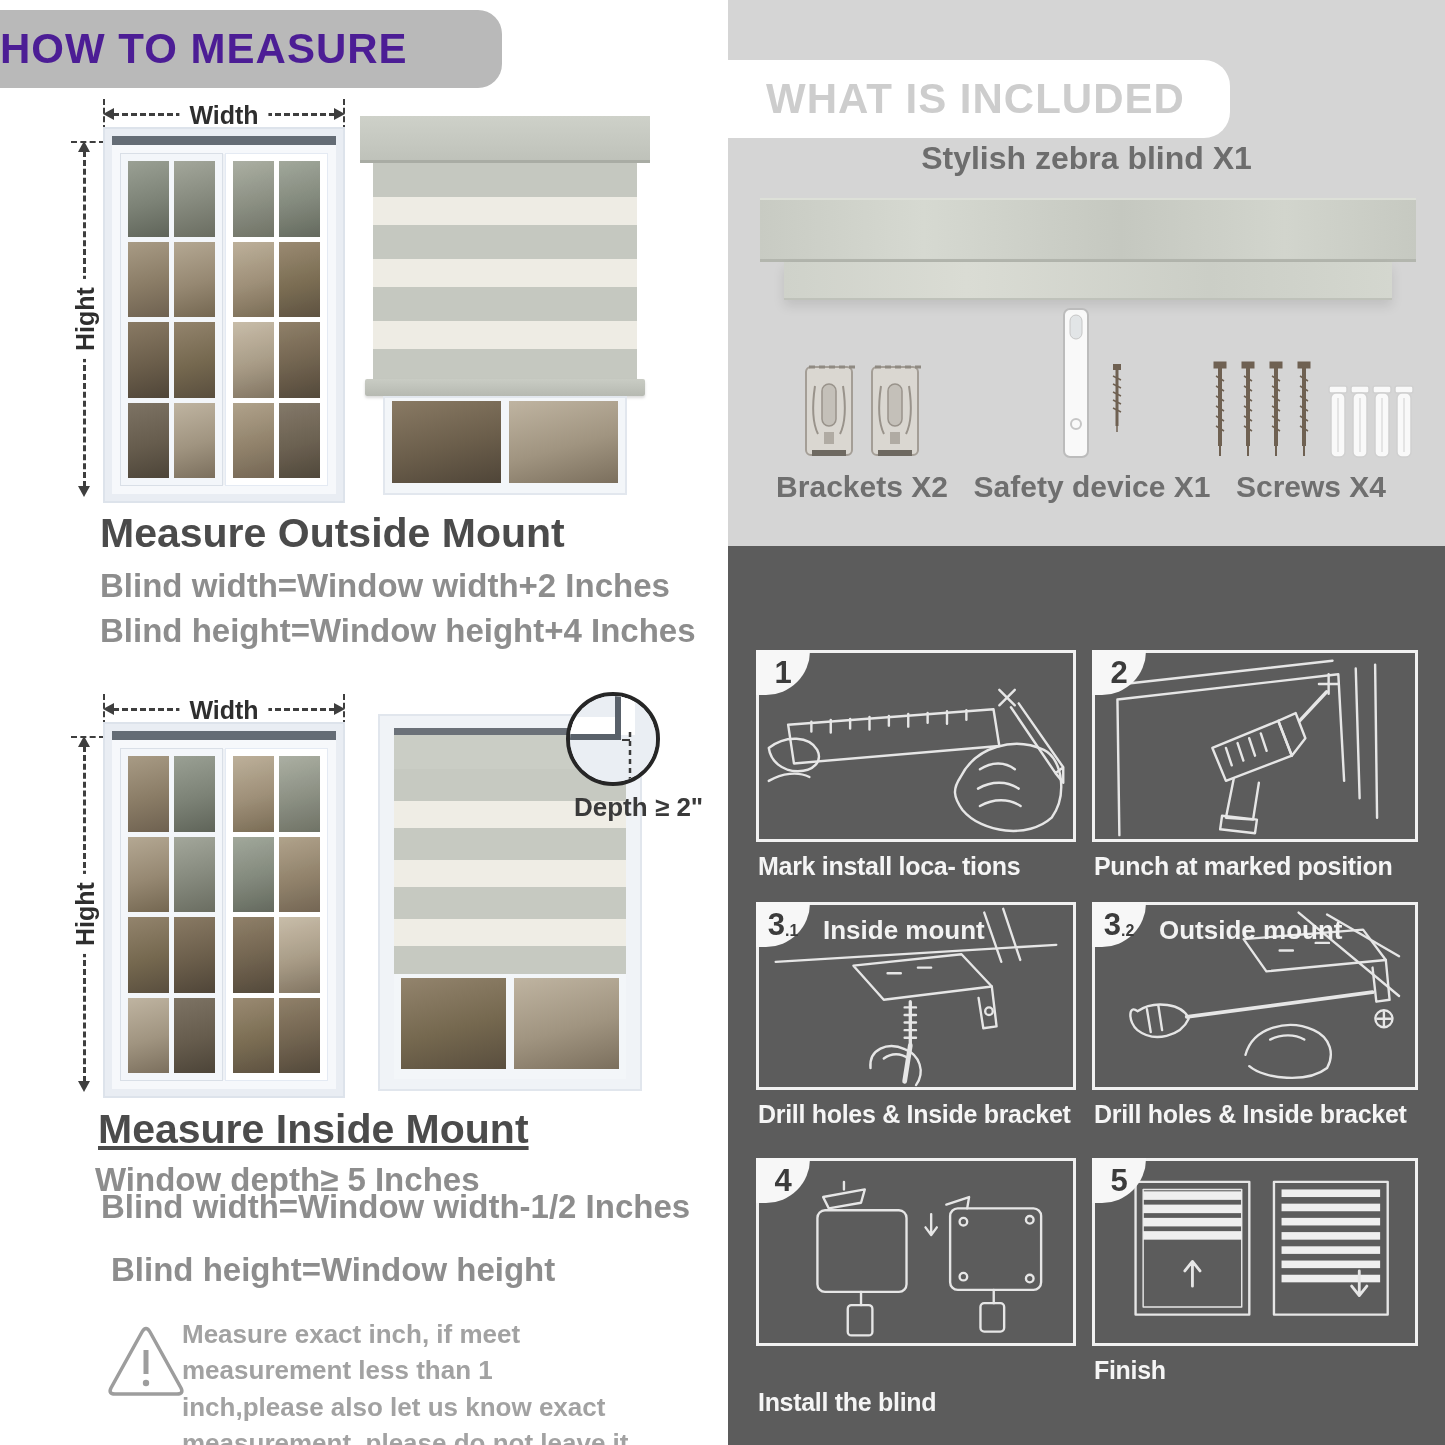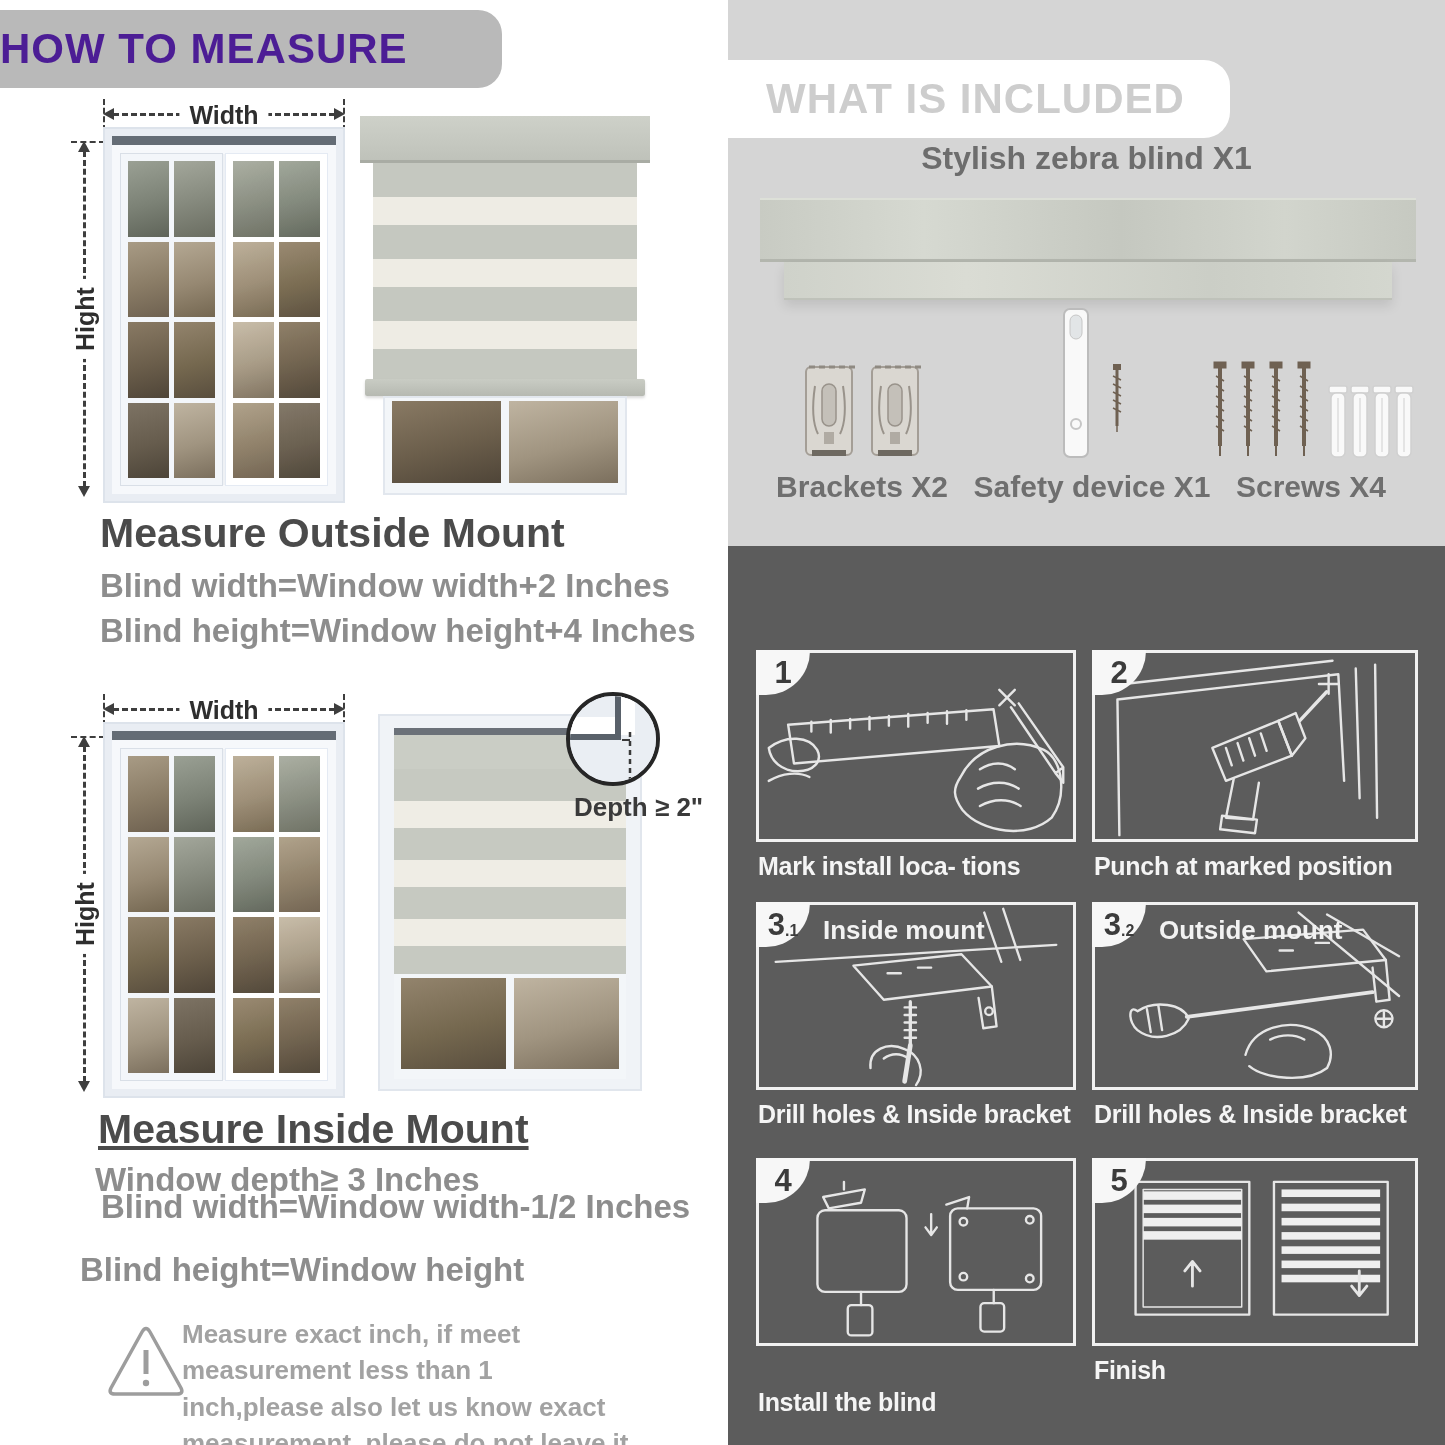--- a/index.html
+++ b/index.html
@@ -273,23 +273,23 @@
       <path d="M-4,30 H56 V-4" stroke="#ffffff" stroke-width="18" fill="none"></path>
       <path d="M-4,41 H48 V-4" stroke="#59616a" stroke-width="6" fill="none"></path>
       <path d="M60,36 V86" stroke="#3a3a3a" stroke-width="2.5" stroke-dasharray="5 4" fill="none"></path>
       <path d="M52,44 H60" stroke="#3a3a3a" stroke-width="2" fill="none"></path>
     </svg>
   </div>
   <div class="depth-lbl">Depth ≥ 2"</div>
 </div>
 
 <div class="abs h2" style="left:98px; top:1106px;text-decoration:underline;">Measure Inside Mount</div>
-<div class="abs bodyline" style="left:95px; top:1161px;">Window depth≥ 3 Inches</div>
+<div class="abs bodyline" style="left:95px; top:1161px;">Window depth≥ 5 Inches</div>
 <div class="abs bodyline" style="left:95px; top:1188px;margin-left:6px;">Blind width=Window width-1/2 Inches</div>
-<div class="abs bodyline" style="left:80px; top:1251px;">Blind height=Window height</div>
+<div class="abs bodyline" style="left:111px; top:1251px;">Blind height=Window height</div>
 
 <svg class="abs" style="left:103px; top:1322px;" width="86" height="80" viewBox="0 0 86 80">
   <path d="M39,10 L8,66 Q5,72 12,72 L74,72 Q81,72 78,66 L47,10 Q43,3 39,10 Z" fill="none" stroke="#9d9d9d" stroke-width="3.5"></path>
   <path d="M43,28 V52" stroke="#9d9d9d" stroke-width="5"></path>
   <circle cx="43" cy="61" r="3.2" fill="#9d9d9d"></circle>
 </svg>
 <div class="warn-text">Measure exact inch, if meet measurement less than 1 inch,please also let us know exact measurement, please do not leave it</div>
 
 <div class="abs" id="included-panel">
   <div class="hdr-included">WHAT IS INCLUDED</div>

